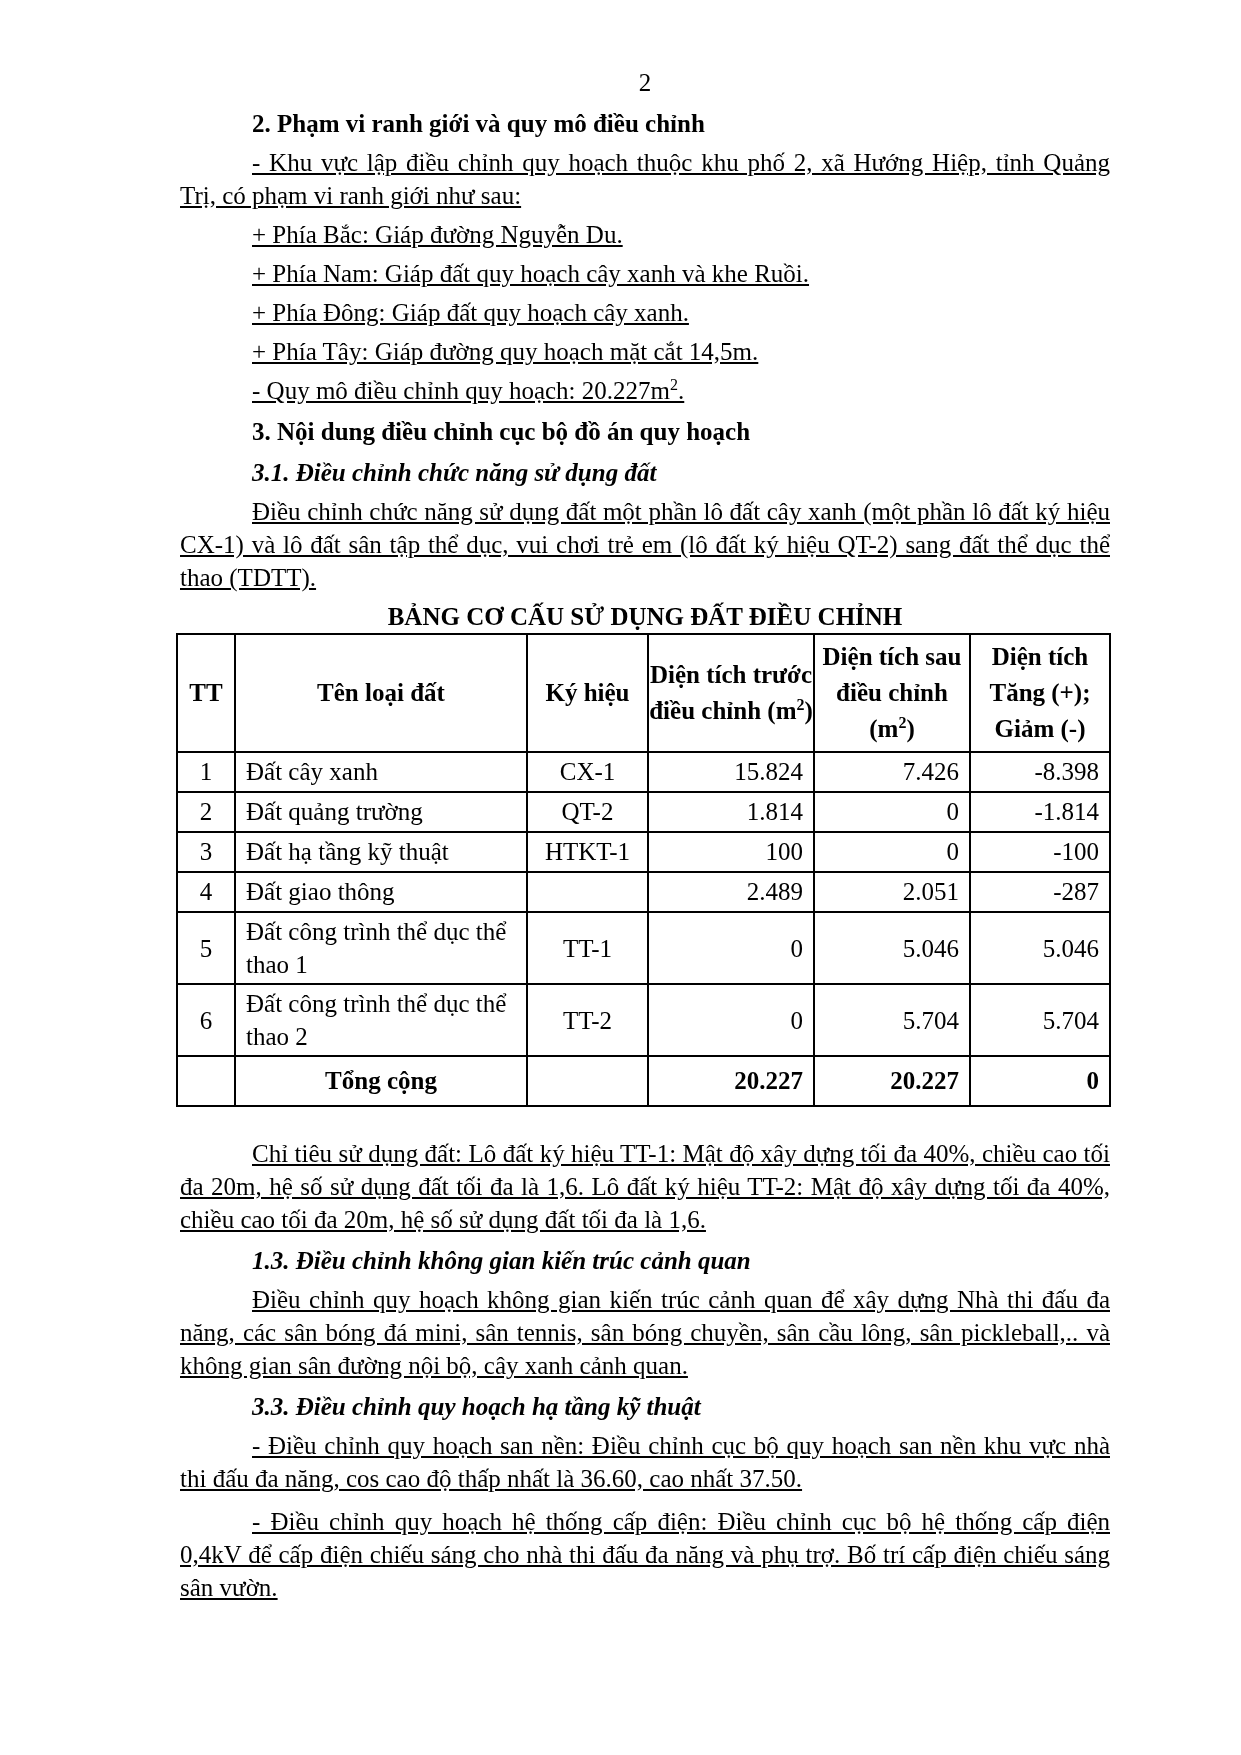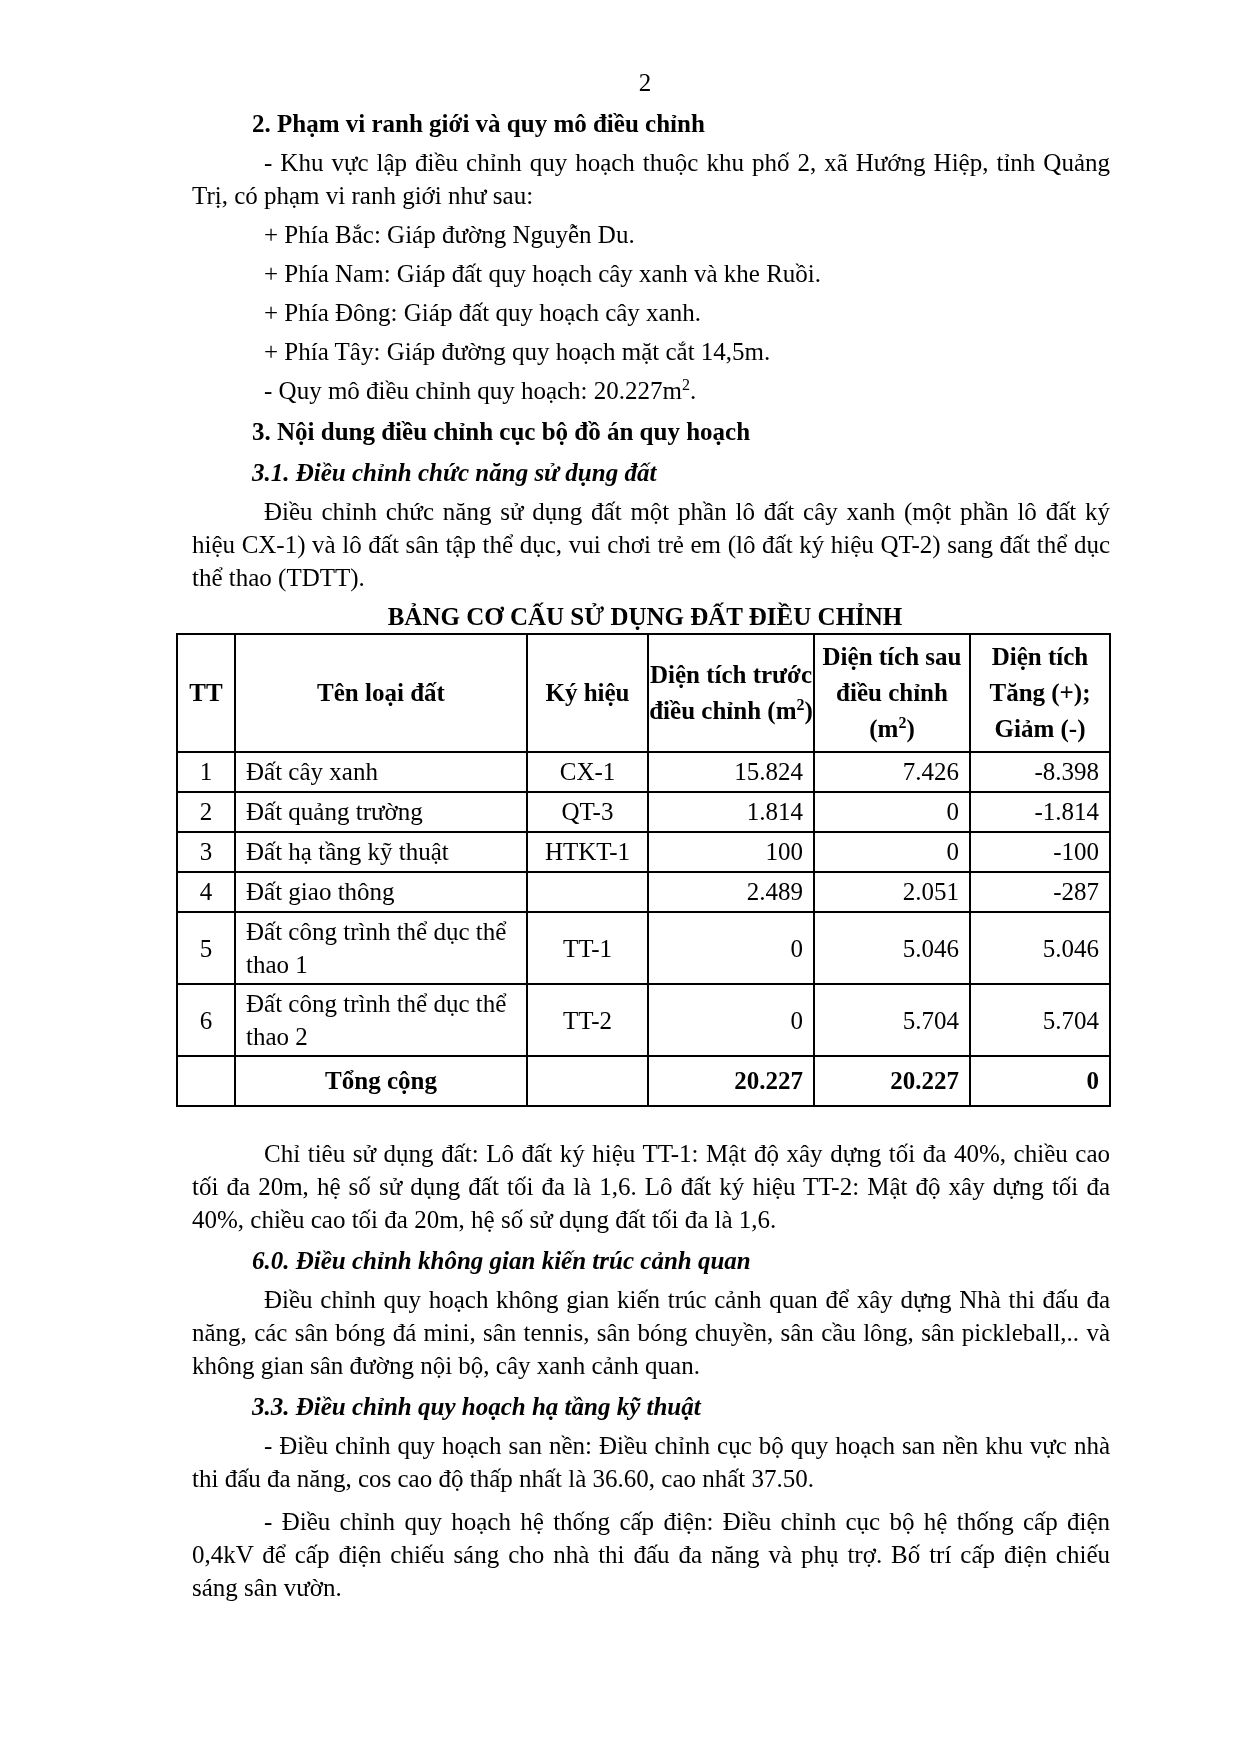--- a/index.html
+++ b/index.html
@@ -12,21 +12,22 @@
     font-size:25px;
     box-sizing:border-box;
     padding:66px 131px 0 180px;
     overflow:hidden;
   }
   .pageno { text-align:center; line-height:33px; }
   .para {
     text-align:justify;
     text-indent:72px;
     line-height:33px;
-    margin:0 0 6px 12px;
+    margin:0 0 6px 0;
+    text-decoration:underline;
   }
   .single { text-align:left; }
   .h-bold {
     font-weight:bold;
     text-indent:72px;
     line-height:33px;
     margin:8px 0 6px 0;
   }
   .h-bi {
     font-weight:bold; font-style:italic;
@@ -121,21 +122,21 @@
         <td class="c">1</td>
         <td class="l">Đất cây xanh</td>
         <td class="c">CX-1</td>
         <td class="r">15.824</td>
         <td class="r">7.426</td>
         <td class="r">-8.398</td>
       </tr>
       <tr class="r-s">
         <td class="c">2</td>
         <td class="l">Đất quảng trường</td>
-        <td class="c">QT-3</td>
+        <td class="c">QT-2</td>
         <td class="r">1.814</td>
         <td class="r">0</td>
         <td class="r">-1.814</td>
       </tr>
       <tr class="r-s">
         <td class="c">3</td>
         <td class="l">Đất hạ tầng kỹ thuật</td>
         <td class="c">HTKT-1</td>
         <td class="r">100</td>
         <td class="r">0</td>
@@ -171,21 +172,21 @@
         <td class="c"></td>
         <td class="r">20.227</td>
         <td class="r">20.227</td>
         <td class="r">0</td>
       </tr>
     </tbody>
   </table>
 
   <div class="para mt30">Chỉ tiêu sử dụng đất: Lô đất ký hiệu TT-1: Mật độ xây dựng tối đa 40%, chiều cao tối đa 20m, hệ số sử dụng đất tối đa là 1,6. Lô đất ký hiệu TT-2: Mật độ xây dựng tối đa 40%, chiều cao tối đa 20m, hệ số sử dụng đất tối đa là 1,6.</div>
 
-  <div class="h-bi">6.0. Điều chỉnh không gian kiến trúc cảnh quan</div>
+  <div class="h-bi">1.3. Điều chỉnh không gian kiến trúc cảnh quan</div>
 
   <div class="para">Điều chỉnh quy hoạch không gian kiến trúc cảnh quan để xây dựng Nhà thi đấu đa năng, các sân bóng đá mini, sân tennis, sân bóng chuyền, sân cầu lông, sân pickleball,.. và không gian sân đường nội bộ, cây xanh cảnh quan.</div>
 
   <div class="h-bi">3.3. Điều chỉnh quy hoạch hạ tầng kỹ thuật</div>
 
   <div class="para">- Điều chỉnh quy hoạch san nền: Điều chỉnh cục bộ quy hoạch san nền khu vực nhà thi đấu đa năng, cos cao độ thấp nhất là 36.60, cao nhất 37.50.</div>
 
   <div class="para mt10">- Điều chỉnh quy hoạch hệ thống cấp điện: Điều chỉnh cục bộ hệ thống cấp điện 0,4kV để cấp điện chiếu sáng cho nhà thi đấu đa năng và phụ trợ. Bố trí cấp điện chiếu sáng sân vườn.</div>
 
 </div>

